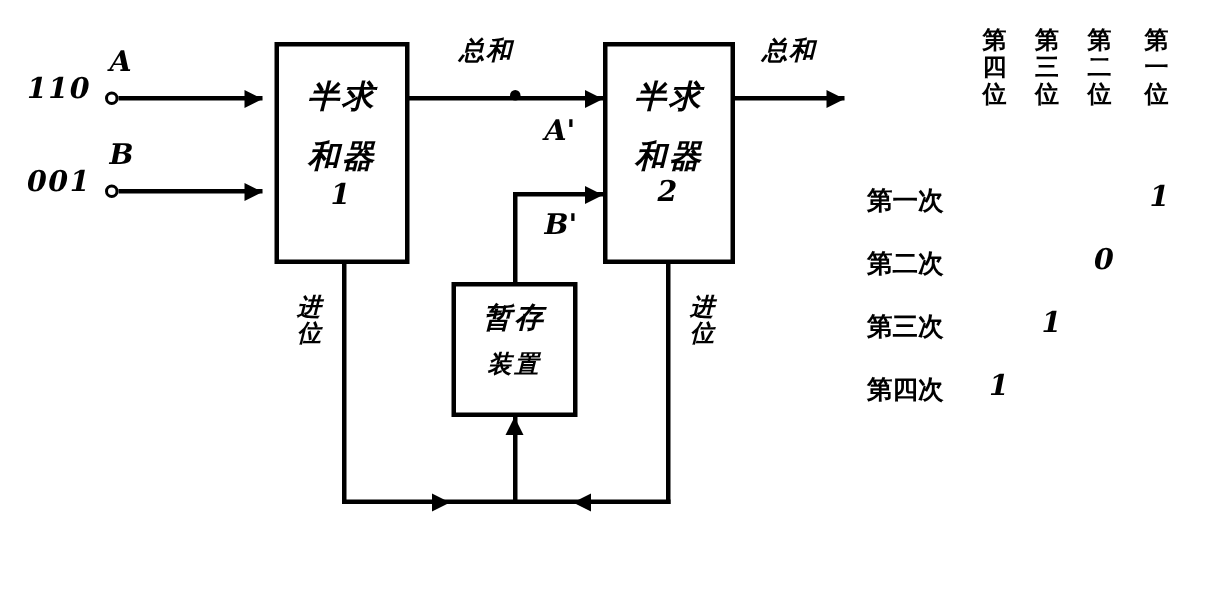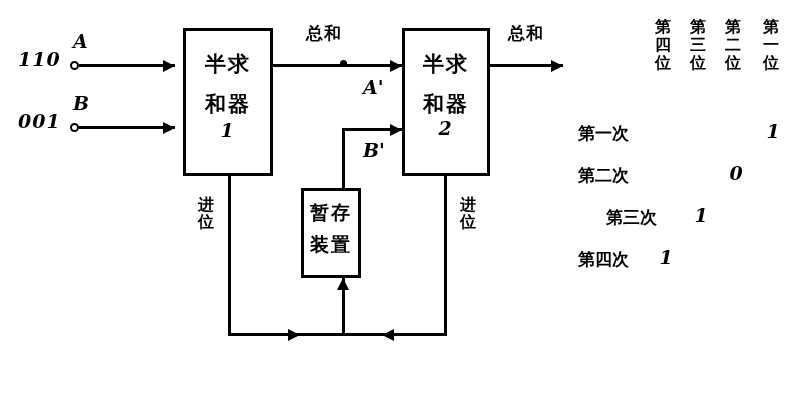--- a/index.html
+++ b/index.html
@@ -91,20 +91,21 @@
 
   
   .hand {
     font-family: "DejaVu Serif", serif;
     font-style: italic;
     font-weight: bold;
   }
   .cjk {
     font-family: "DejaVu Sans", sans-serif;
     font-weight: bold;
+    font-style: italic;
   }
   .label-sum { font-size: 17px; letter-spacing: 1px; }
   .label-carry {
     font-size: 16px;
     line-height: 1.08;
     width: 20px;
     text-align: center;
   }
   .sig-letter { font-size: 19px; }
   .bitstring { font-size: 19px; letter-spacing: 1px; }
@@ -175,23 +176,23 @@
     <div class="box-line cjk" style="font-size:21px; margin-top:18px;">和器</div>
     <div class="box-line hand" style="font-size:19px; margin-top:6px;">1</div>
   </div>
 
   <div class="box" style="left:402px; top:28px; width:88px; height:148px;">
     <div class="box-line cjk" style="font-size:21px; margin-top:22px;">半求</div>
     <div class="box-line cjk" style="font-size:21px; margin-top:18px;">和器</div>
     <div class="box-line hand" style="font-size:19px; margin-top:4px;">2</div>
   </div>
 
-  <div class="box" style="left:301px; top:188px; width:60px; height:90px;">
+  <div class="box" style="left:301px; top:188px; width:84px; height:90px;">
     <div class="box-line cjk" style="font-size:19px; margin-top:12px;">暂存</div>
-    <div class="box-line cjk" style="font-size:19px; margin-top:12px;">装置</div>
+    <div class="box-line cjk" style="font-size:16px; margin-top:12px;">装置</div>
   </div>
 
   <div class="abs label-sum cjk" style="left:306px; top:22px;">总和</div>
   <div class="wire-h" style="left:271px; top:64px; width:133px;"></div>
   <div class="dot" style="left:340px; top:60px;"></div>
   <div class="arrow-r" style="left:390px; top:59.5px;"></div>
   <div class="abs sig-letter hand" style="left:363px; top:76px;">A'</div>
 
   <div class="abs label-sum cjk" style="left:508px; top:22px;">总和</div>
   <div class="wire-h" style="left:489px; top:64px; width:74px;"></div>
@@ -231,21 +232,21 @@
       <div>位</div>
     </div>
     <div class="col-head" style="left:760px; top:18px;">
       <div>第</div>
       <div>一</div>
       <div>位</div>
     </div>
 
     <div class="row-label" style="left:578px; top:122px;">第一次</div>
     <div class="row-label" style="left:578px; top:164px;">第二次</div>
-    <div class="row-label" style="left:578px; top:206px;margin-left:28px;">第三次</div>
+    <div class="row-label" style="left:578px; top:206px;">第三次</div>
     <div class="row-label" style="left:578px; top:248px;">第四次</div>
 
     <div class="cell-val" style="left:762px; top:120px;">1</div>
     <div class="cell-val" style="left:725px; top:162px;">0</div>
     <div class="cell-val" style="left:690px; top:204px;">1</div>
     <div class="cell-val" style="left:655px; top:246px;">1</div>
   </div>
 
 
 </div>

